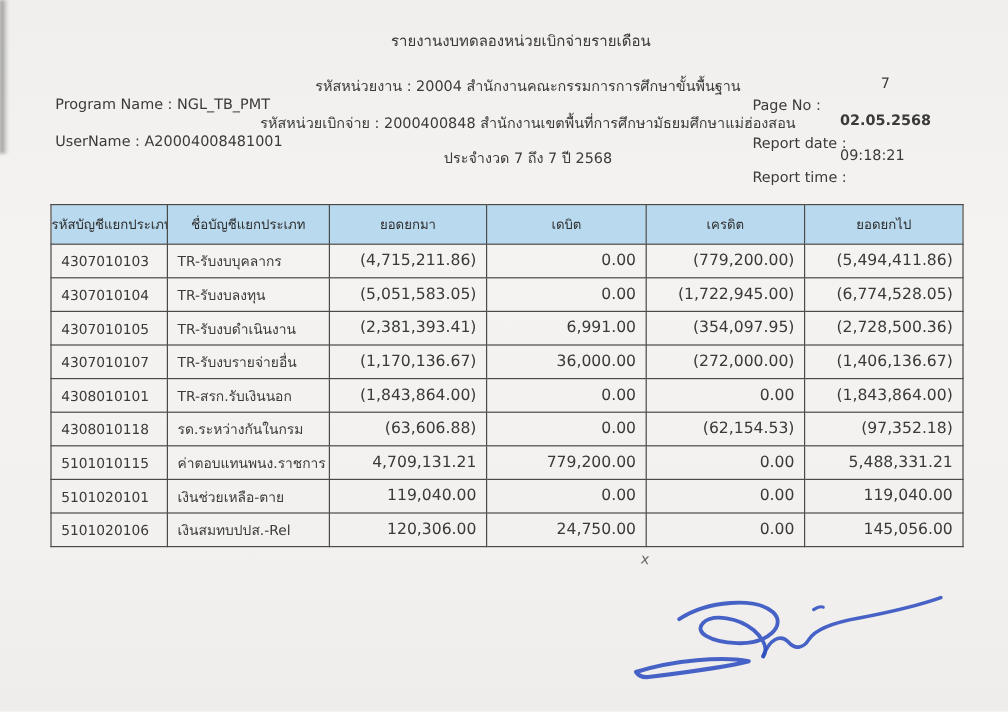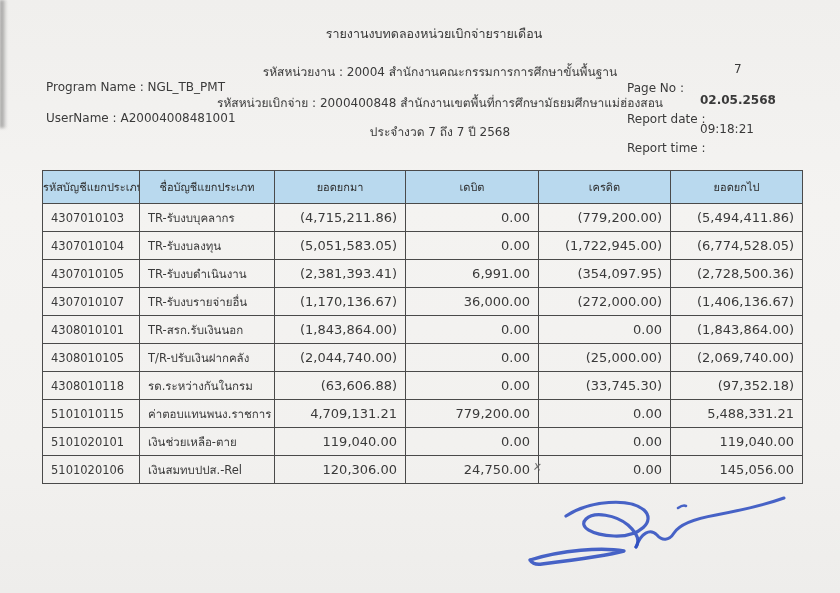--- a/index.html
+++ b/index.html
@@ -131,33 +131,25 @@
       </tr>
       <tr>
         <td class="txt">4308010101</td>
         <td class="txt">TR-สรก.รับเงินนอก</td>
         <td class="num">(1,843,864.00)</td>
         <td class="num">0.00</td>
         <td class="num">0.00</td>
         <td class="num">(1,843,864.00)</td>
       </tr>
       <tr>
-        <td class="txt">4308010105</td>
-        <td class="txt">T/R-ปรับเงินฝากคลัง</td>
-        <td class="num">(2,044,740.00)</td>
-        <td class="num">0.00</td>
-        <td class="num">(25,000.00)</td>
-        <td class="num">(2,069,740.00)</td>
-      </tr>
-      <tr>
         <td class="txt">4308010118</td>
         <td class="txt">รด.ระหว่างกันในกรม</td>
         <td class="num">(63,606.88)</td>
         <td class="num">0.00</td>
-        <td class="num">(33,745.30)</td>
+        <td class="num">(62,154.53)</td>
         <td class="num">(97,352.18)</td>
       </tr>
       <tr>
         <td class="txt">5101010115</td>
         <td class="txt">ค่าตอบแทนพนง.ราชการ</td>
         <td class="num">4,709,131.21</td>
         <td class="num">779,200.00</td>
         <td class="num">0.00</td>
         <td class="num">5,488,331.21</td>
       </tr>

